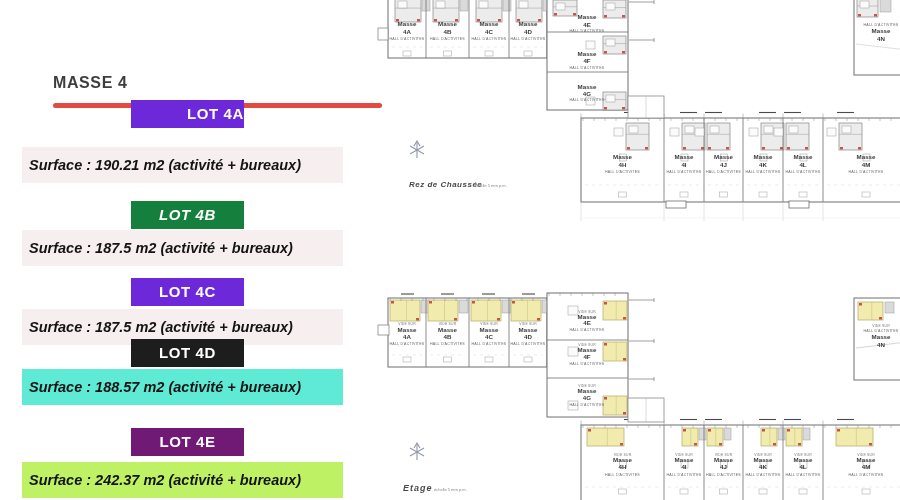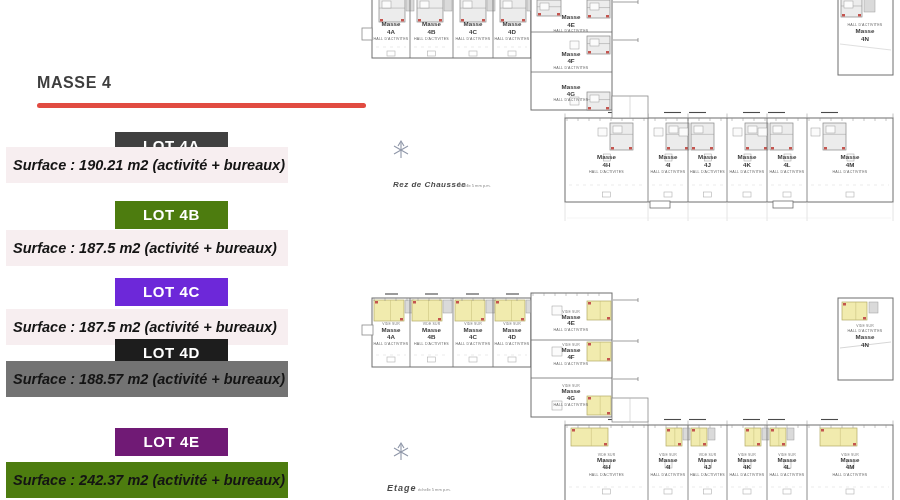--- a/index.html
+++ b/index.html
@@ -1,46 +1,46 @@
 <!DOCTYPE html>
 <html><head>
 <meta charset="utf-8">
 <style>
   html,body{margin:0;padding:0;background:#fff;}
   body{width:900px;height:500px;overflow:hidden;position:relative;
        font-family:"Liberation Sans",sans-serif;}
-  .stage{position:absolute;inset:0;}
+  .stage{position:absolute;inset:0;margin-left:16px;}
   .page-title{position:absolute;left:37px;top:74px;margin:0;font-size:16px;
        font-weight:bold;color:#3e3e3e;letter-spacing:.6px;}
   .rule{position:absolute;left:37px;top:103px;width:329px;height:5px;border-radius:3px;}
   .lot-box{position:absolute;left:115px;width:113px;height:28px;color:#fff;
        font-weight:bold;font-size:15px;text-align:center;line-height:28px;letter-spacing:.6px;}
-  .lot-band{position:absolute;left:6px;width:282px;height:36px;color:#141414;
+  .lot-band{position:absolute;left:6px;width:321px;height:36px;color:#141414;
        font-weight:bold;font-style:italic;font-size:14.5px;line-height:36px;
        padding-left:7px;box-sizing:border-box;white-space:nowrap;}
   svg#plans{position:absolute;left:0;top:0;font-family:"Liberation Sans",sans-serif;}
 </style>
 </head>
 <body>
 
 <div class="stage">
   <div>
     <h1 class="page-title">MASSE 4</h1>
     <div class="rule" style="background: rgb(225, 75, 65);"></div>
     <div id="lots">
-        <div class="lot-box" style="top: 132px; background: #404040;">LOT 4A</div>
+        <div class="lot-box" style="top: 100px; background: #6d28d9; text-align: right;">LOT 4A</div>
         <div class="lot-band" style="top: 147px; background: rgb(247, 238, 240);">Surface : 190.21 m2 (activité + bureaux)</div>
-        <div class="lot-box" style="top: 201px; background: #4d7c0f;">LOT 4B</div>
+        <div class="lot-box" style="top: 201px; background: #15803d; font-style: italic;">LOT 4B</div>
         <div class="lot-band" style="top: 230px; background: rgb(247, 238, 240);">Surface : 187.5 m2 (activité + bureaux)</div>
         <div class="lot-box" style="top: 278px; background: #6d28d9;">LOT 4C</div>
         <div class="lot-band" style="top: 309px; background: rgb(247, 238, 240);">Surface : 187.5 m2 (activité + bureaux)</div>
         <div class="lot-box" style="top: 339px; background: rgb(29, 29, 29);">LOT 4D</div>
-        <div class="lot-band" style="top: 361px; background: #737373;">Surface : 188.57 m2 (activité + bureaux)</div>
+        <div class="lot-band" style="top: 369px; background: #5eead4;">Surface : 188.57 m2 (activité + bureaux)</div>
         <div class="lot-box" style="top: 428px; background: #701a75;">LOT 4E</div>
-        <div class="lot-band" style="top: 462px; background: #4d7c0f;">Surface : 242.37 m2 (activité + bureaux)</div>
+        <div class="lot-band" style="top: 462px; background: #bef264;">Surface : 242.37 m2 (activité + bureaux)</div>
       </div>
   </div>
   <svg id="plans" width="900" height="500" viewBox="0 0 900 500">
       <g>
         <path d="M 381 2 C 390 22 377 40 387 56" stroke="#cccccc" stroke-width="0.7" fill="none"></path>
         <path d="M 501 2 C 510 22 497 40 507 56" stroke="#cccccc" stroke-width="0.7" fill="none"></path>
         <path d="M 582 126 C 592 152 576 176 586 198" stroke="#cccccc" stroke-width="0.7" fill="none"></path>
         <path d="M 877 124 C 867 150 881 176 871 199" stroke="#cccccc" stroke-width="0.7" fill="none"></path>
         <rect x="372" y="-42" width="159" height="100" fill="#fff" stroke="#6e6e6e" stroke-width="1"></rect>
         <rect x="379" y="-2" width="26" height="24" fill="#ececec" stroke="#878787" stroke-width="0.7"></rect>

